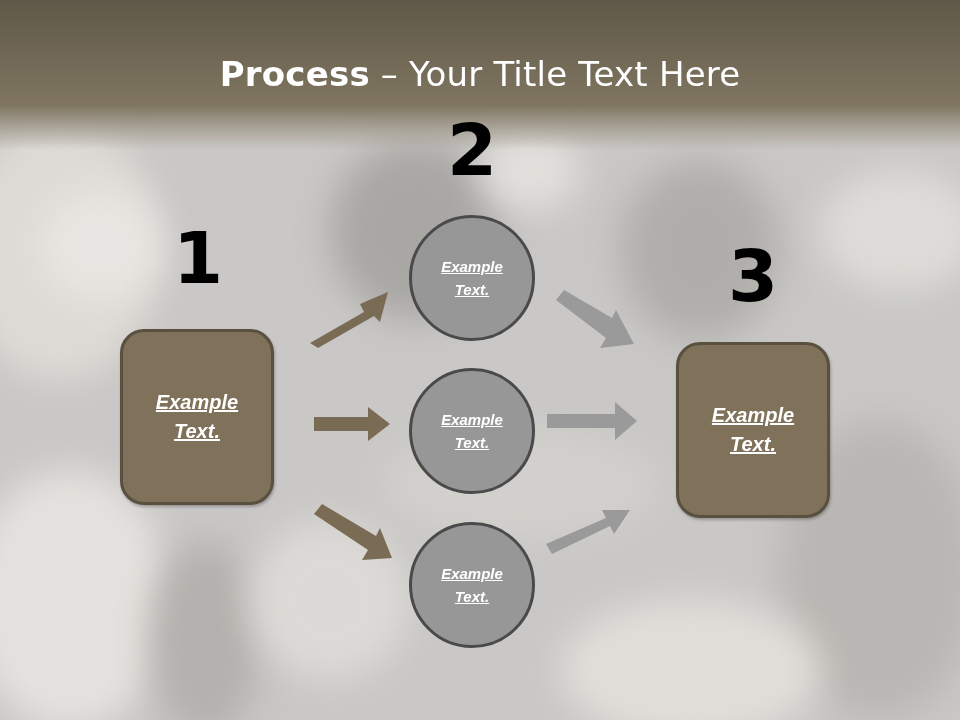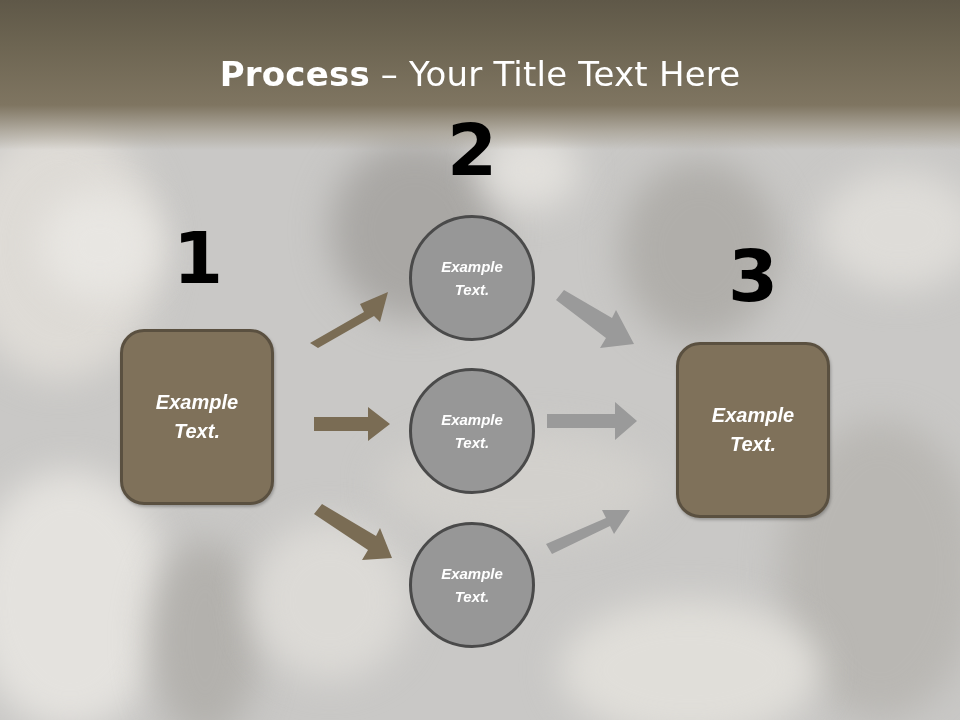--- a/index.html
+++ b/index.html
@@ -32,21 +32,21 @@
     color: #ffffff; font-weight: bold; font-style: italic; font-size: 20px; line-height: 29px;
     box-shadow: 1px 2px 3px rgba(0,0,0,0.25);
   }
   .circle {
     position: absolute; width: 126px; height: 126px; border-radius: 50%;
     background: #979797; border: 3px solid #4a4a4a; box-sizing: border-box;
     display: flex; align-items: center; justify-content: center; text-align: center;
     color: #ffffff; font-weight: bold; font-style: italic; font-size: 15px; line-height: 23px;
   }
   .arrow { position: absolute; }
-  .label-inner { display: block; white-space: pre-line; }
+  .label-inner { display: block; white-space: pre-line; text-decoration: underline; }
 </style>
 </head>
 <body>
 
 <div class="slide">
 
   <div class="bg-photo">
     <div class="blob" style="left:-40px;top:120px;width:200px;height:260px;background:#dedbd6;"></div>
     <div class="blob" style="left:40px;top:190px;width:120px;height:110px;background:#e8e6e2;"></div>
     <div class="blob" style="left:-30px;top:470px;width:200px;height:260px;background:#e4e2de;"></div>

